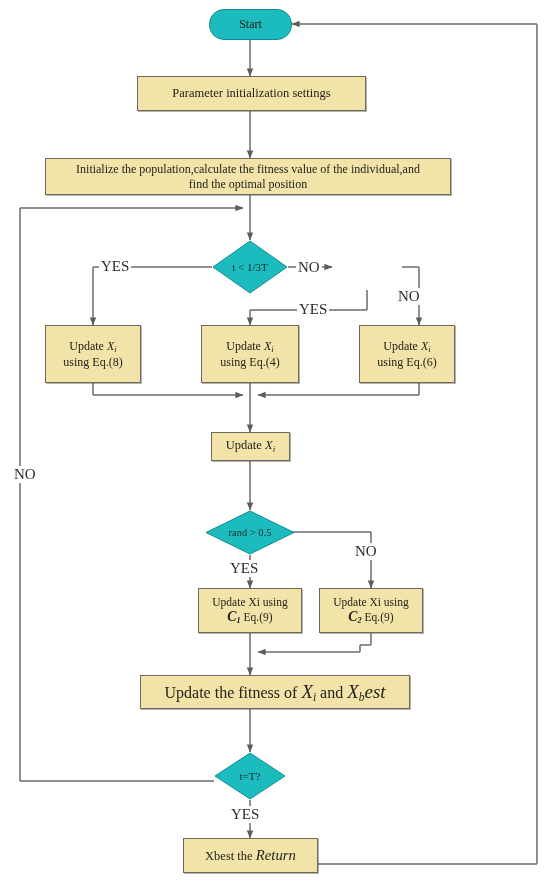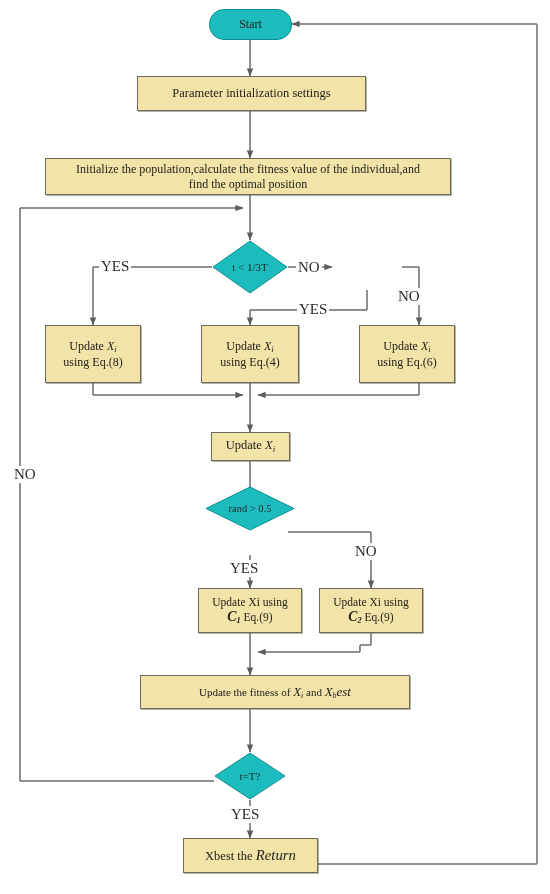--- a/index.html
+++ b/index.html
@@ -129,38 +129,38 @@
 
   <div class="node proc" style="left:359px;top:325px;width:96px;height:58px;font-size:12px;flex-direction:column;">
     <span><span>Update </span><span class="it">X</span><span class="sub">i</span></span>
     <span>using Eq.(6)</span>
   </div>
 
   <div class="node proc" style="left:211px;top:432px;width:79px;height:29px;font-size:12.5px;">
     <span><span>Update </span><span class="it">X</span><span class="sub">i</span></span>
   </div>
 
-  <div class="diamond-wrap" style="left:205px;top:486px;width:90px;height:45px;">
+  <div class="diamond-wrap" style="left:205px;top:510px;width:90px;height:45px;">
     <svg width="90" height="45" viewBox="0 0 90 45" xmlns="http://www.w3.org/2000/svg">
       <polygon points="45,1 89,22.5 45,44 1,22.5" fill="#1cbcbe" stroke="#0f8d90" stroke-width="1"></polygon>
     </svg>
     <div class="dlabel" style="font-size:10.5px;">rand &gt; 0.5</div>
   </div>
 
   <div class="node proc" style="left:198px;top:588px;width:104px;height:45px;font-size:11.5px;flex-direction:column;">
     <span>Update Xi using</span>
     <span><span class="boldit">C</span><span class="sub" style="font-weight:bold;">1</span><span> Eq.(9)</span></span>
   </div>
 
   <div class="node proc" style="left:319px;top:588px;width:104px;height:45px;font-size:11.5px;flex-direction:column;">
     <span>Update Xi using</span>
     <span><span class="boldit">C</span><span class="sub" style="font-weight:bold;">2</span><span> Eq.(9)</span></span>
   </div>
 
-  <div class="node proc" style="left:140px;top:675px;width:270px;height:34px;font-size:11px;">
+  <div class="node proc" style="left:140px;top:675px;width:270px;height:34px;font-size:16px;">
     <span><span>Update the fitness of </span><span class="bigit">X</span><span class="sub">i</span><span> and </span><span class="bigit">X</span><span class="sub">b</span><span class="bigit">est</span></span>
   </div>
 
   <div class="diamond-wrap" style="left:214px;top:752px;width:72px;height:48px;">
     <svg width="72" height="48" viewBox="0 0 72 48" xmlns="http://www.w3.org/2000/svg">
       <polygon points="36,1 71,24 36,47 1,24" fill="#1cbcbe" stroke="#0f8d90" stroke-width="1"></polygon>
     </svg>
     <div class="dlabel" style="font-size:11px;font-family:Liberation Serif, serif;">t=T?</div>
   </div>
 

